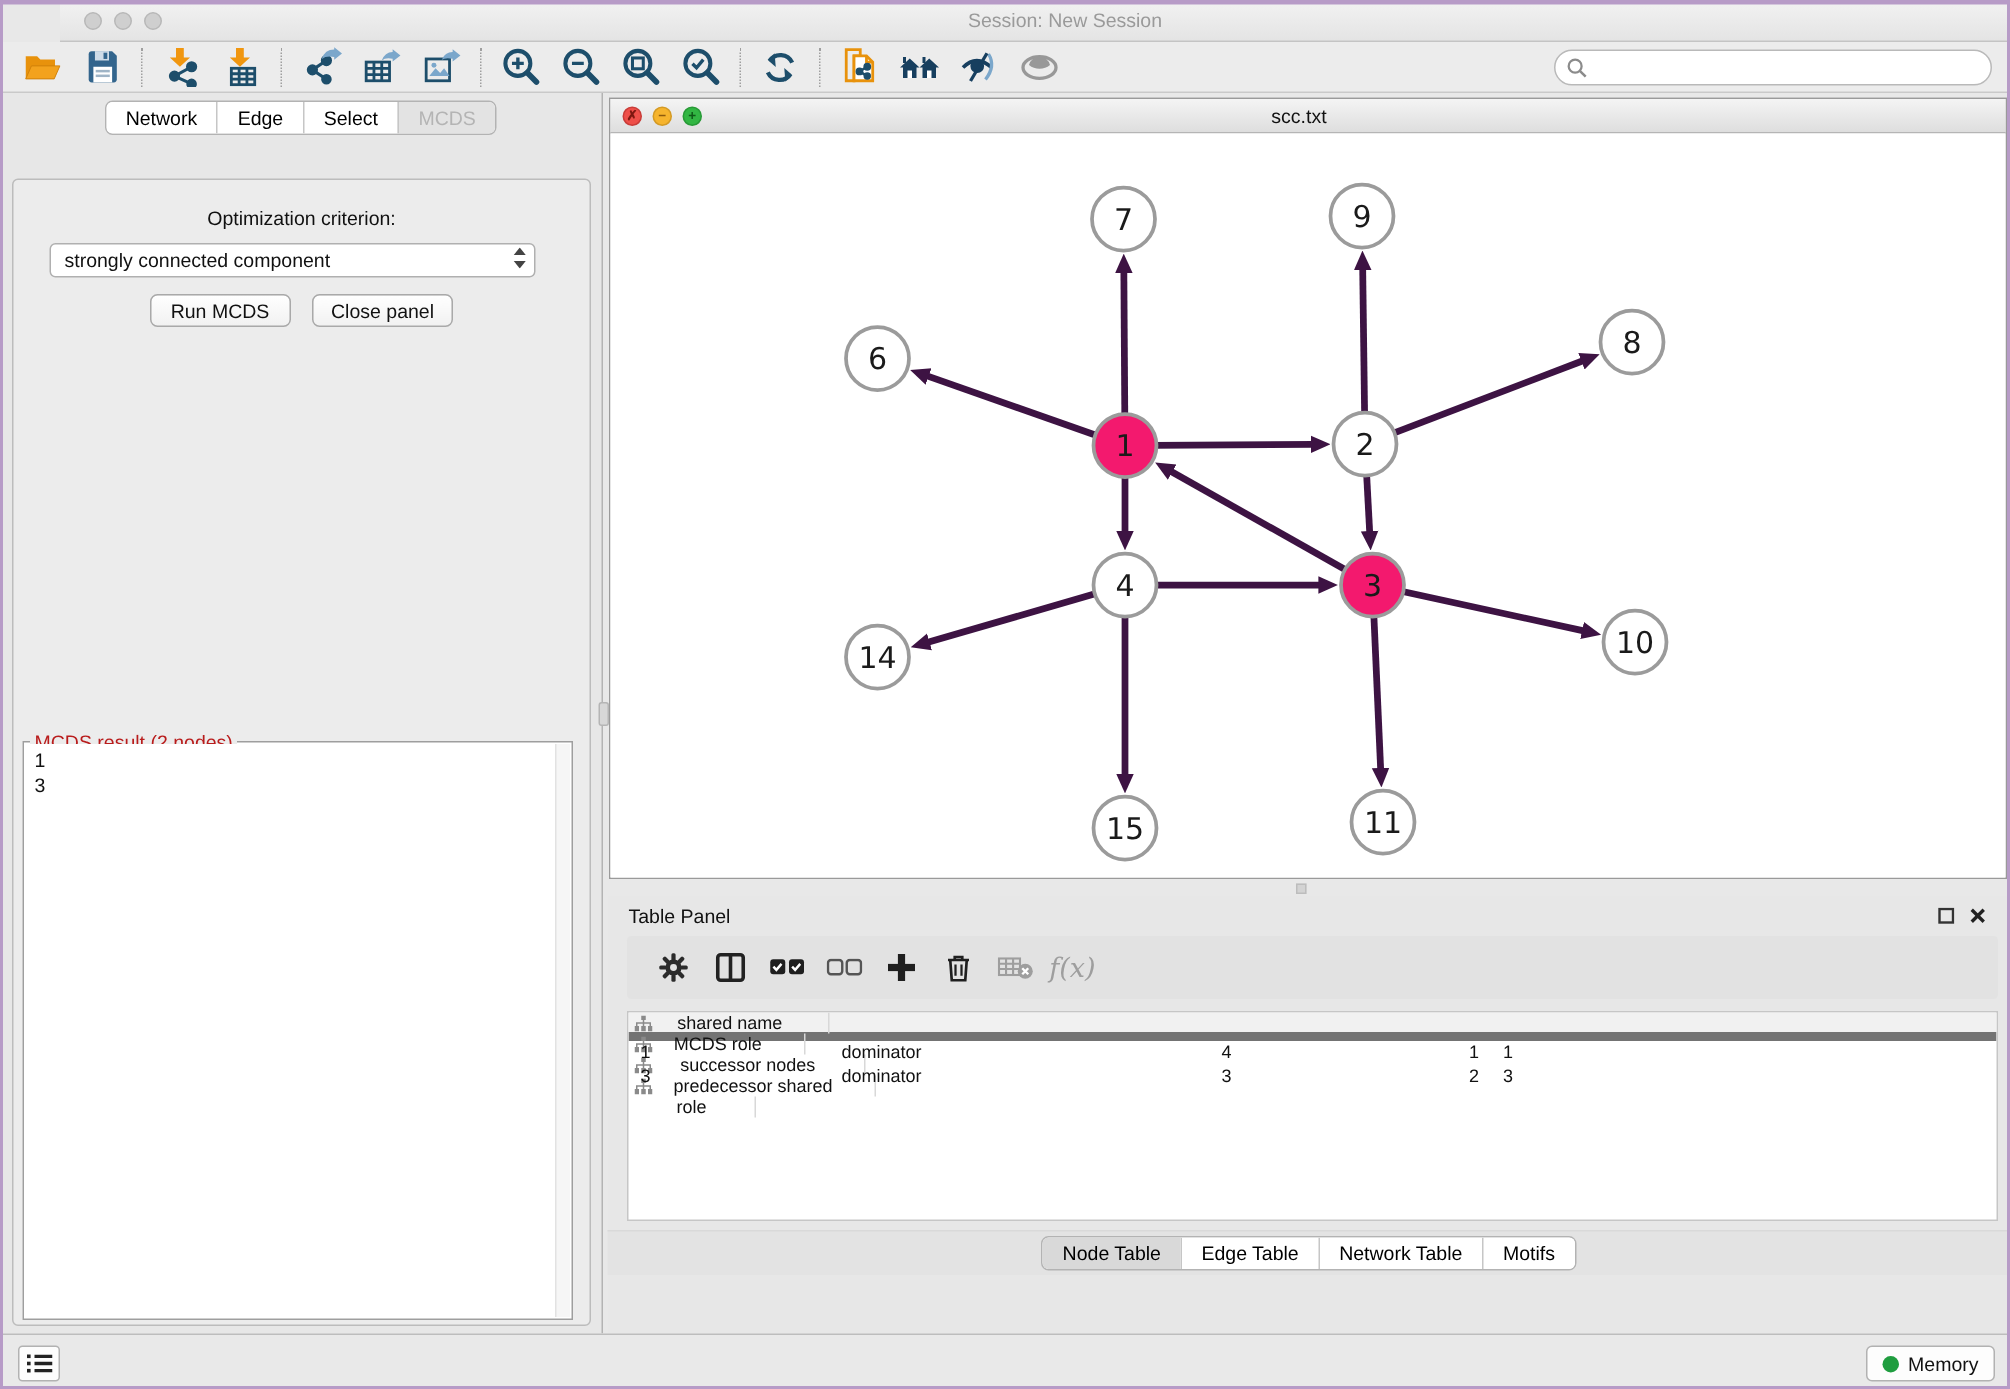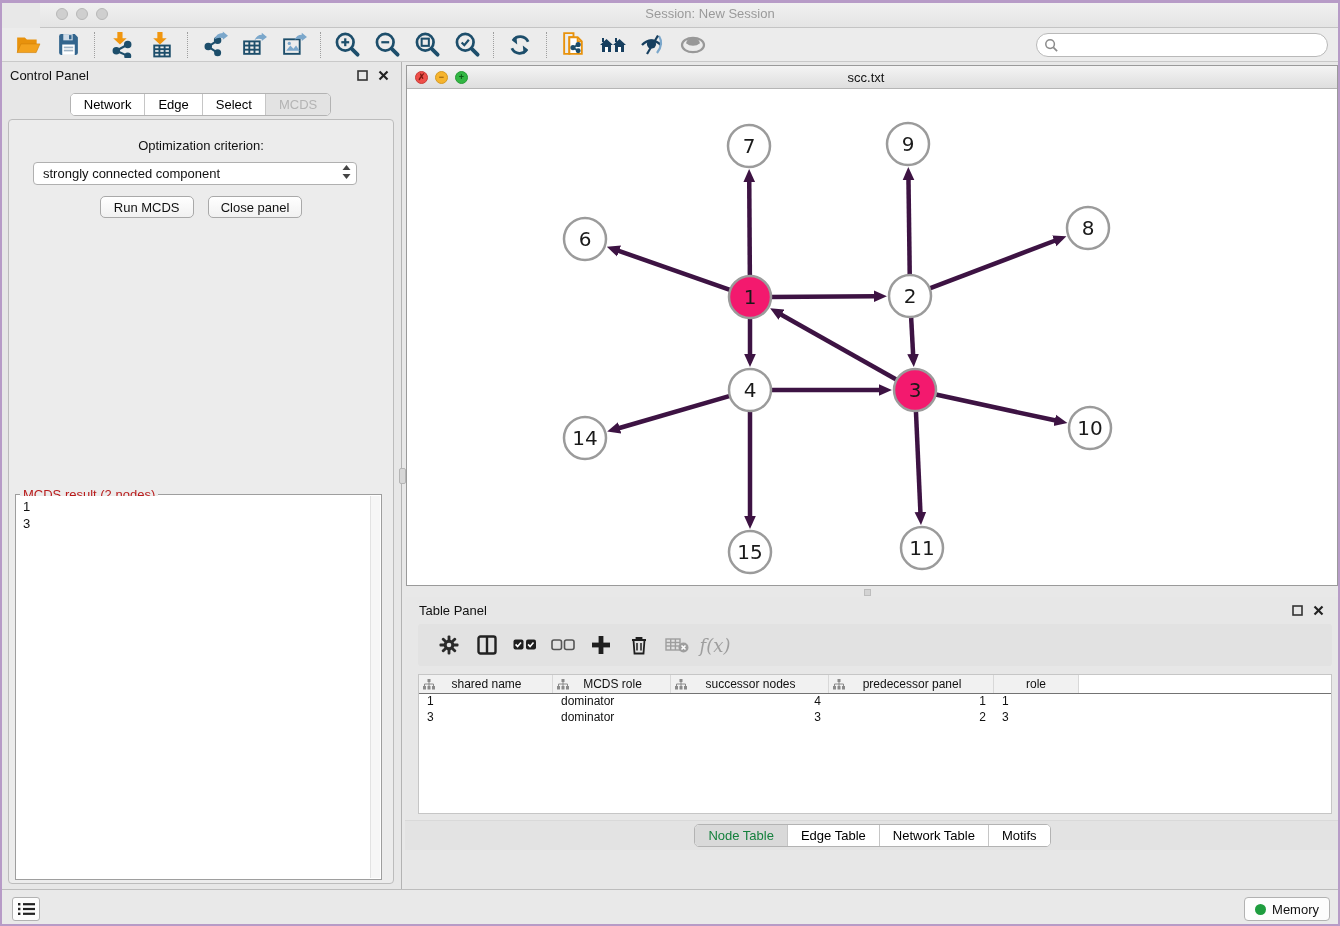--- a/index.html
+++ b/index.html
@@ -74,21 +74,21 @@
     background:#d3d3d3; border:1px solid #bdbdbd; }
 
   
   .tablepanel { position:absolute; left:405px; top:597px; width:935px; bottom:37px; background:#e7e7e7; }
   .tp-toolbar { position:absolute; left:13px; right:8px; top:27px; height:42px; background:#e2e2e2;
     border-radius:3px; display:flex; align-items:center; padding-left:12px; gap:0; }
   .tp-icon { width:38px; height:30px; display:flex; align-items:center; justify-content:center; }
   .fx { font-family:"DejaVu Serif", serif; font-style:italic; font-size:18px; color:#9e9e9e; }
   .tbl { position:absolute; left:13px; right:8px; top:77px; bottom:75px; background:#fff;
     border:1px solid #c6c6c6; overflow:hidden; }
-  .tbl-header { display:flex; height:19px; background:#f1f1f1; border-bottom:1px solid #737373; }
+  .tbl-header { display:flex; height:19px; background:#f1f1f1; border-bottom:6px solid #737373;flex-direction:column; }
   .th { display:flex; align-items:center; font-size:12px; color:#111; border-right:1px solid #d8d8d8;
     padding:0 4px; }
   .th .th-label { flex:1; text-align:center; padding-right:10px; }
   .tbl-row { display:flex; height:16px; font-size:12px; color:#111; }
   .td { padding:0 8px; overflow:hidden; white-space:nowrap; }
   .num-r { text-align:right; }
   .tp-tabs-wrap { position:absolute; left:0; right:0; bottom:39px; height:30px; display:flex;
     align-items:center; justify-content:center; border-top:1px solid #d9d9d9; background:#e3e3e3; }
 
   
@@ -268,35 +268,20 @@
   <div class="search-wrap">
     <svg width="15" height="15" viewBox="0 0 16 16">
       <circle cx="6.5" cy="6.5" r="4.6" fill="none" stroke="#8b8b8b" stroke-width="1.6"></circle>
       <line x1="10" y1="10" x2="14" y2="14" stroke="#8b8b8b" stroke-width="1.8"></line>
     </svg>
     <input class="search-input" placeholder="" style="">
   </div>
 </div>
 
 <div class="ctrl">
-  <div class="panel-head">
-    <span>Control Panel</span>
-    <span class="spacer"></span>
-    <span class="mini-btn">
-      <svg width="11" height="11" viewBox="0 0 11 11">
-        <rect x="1" y="1" width="9" height="9" fill="none" stroke="#333" stroke-width="1.6"></rect>
-        </svg>
-    </span>
-    <span class="mini-btn">
-      <svg width="11" height="11" viewBox="0 0 11 11">
-        <line x1="1.5" y1="1.5" x2="9.5" y2="9.5" stroke="#222" stroke-width="2.2"></line>
-        <line x1="9.5" y1="1.5" x2="1.5" y2="9.5" stroke="#222" stroke-width="2.2"></line>
-        </svg>
-    </span>
-  </div>
 
   <div style="display:flex; justify-content:center; margin-top:5px;">
     <div class="seg">
       <div class="tab">Network</div>
       <div class="tab">Edge</div>
       <div class="tab">Select</div>
       <div class="tab active">MCDS</div>
     </div>
   </div>
 
@@ -519,21 +504,21 @@
       <div class="th" style="width:165px">
         <svg width="12" height="11" viewBox="0 0 12 11">
           <g fill="#8a8a8a">
               <rect x="4.5" y="0" width="3" height="3"></rect>
               <rect x="0" y="7" width="3" height="3.5"></rect>
           <rect x="4.5" y="7" width="3" height="3.5"></rect>
               <rect x="9" y="7" width="3" height="3.5"></rect>
             </g>
           <path d="M6 3 v2 M1.5 7 v-2 h9 v2 M6 5 v2" stroke="#8a8a8a" fill="none" stroke-width="1"></path>
         </svg>
-        <span class="th-label">predecessor panel</span>
+        <span class="th-label">predecessor shared</span>
       </div>
       <div class="th" style="width:85px">
         <span class="th-label" style="padding:0">role</span>
       </div>
       <div style="flex:1; background:#fff;"></div>
     </div>
     <div class="tbl-row">
       <div class="td" style="width:134px">1</div>
       <div class="td" style="width:118px">dominator</div>
       <div class="td num-r" style="width:158px">4</div>
@@ -544,21 +529,21 @@
       <div class="td" style="width:134px">3</div>
       <div class="td" style="width:118px">dominator</div>
       <div class="td num-r" style="width:158px">3</div>
       <div class="td num-r" style="width:165px">2</div>
       <div class="td" style="width:85px">3</div>
     </div>
   </div>
 
   <div class="tp-tabs-wrap">
     <div class="seg">
-      <div class="tab active" style="background:#d9d9d9; color:#15803d;">Node Table</div>
+      <div class="tab active" style="background:#d9d9d9; color:#000000;">Node Table</div>
       <div class="tab">Edge Table</div>
       <div class="tab">Network Table</div>
       <div class="tab">Motifs</div>
     </div>
   </div>
 </div>
 
 <div class="statusbar">
   <div class="sb-btn list-btn">
     <svg width="17" height="14" viewBox="0 0 17 14">

